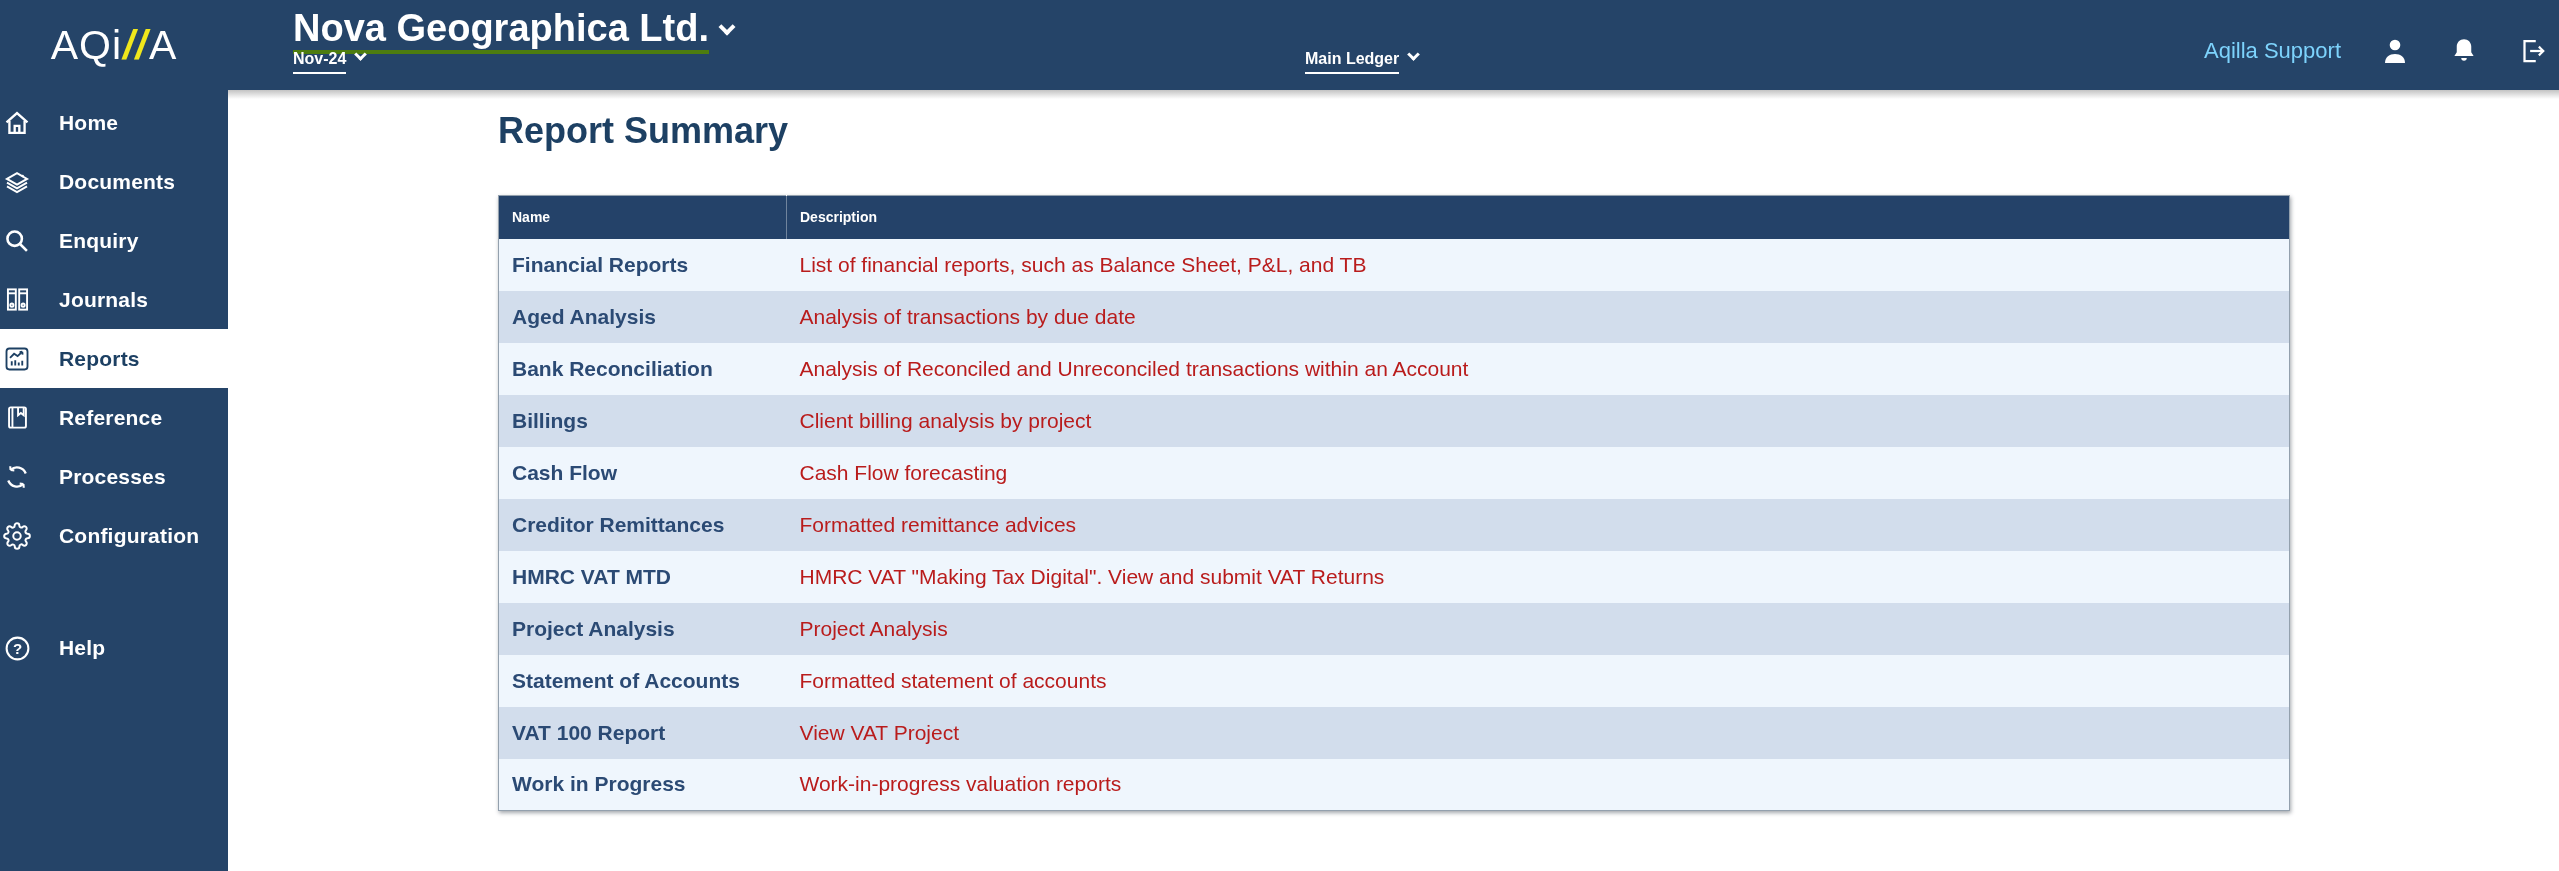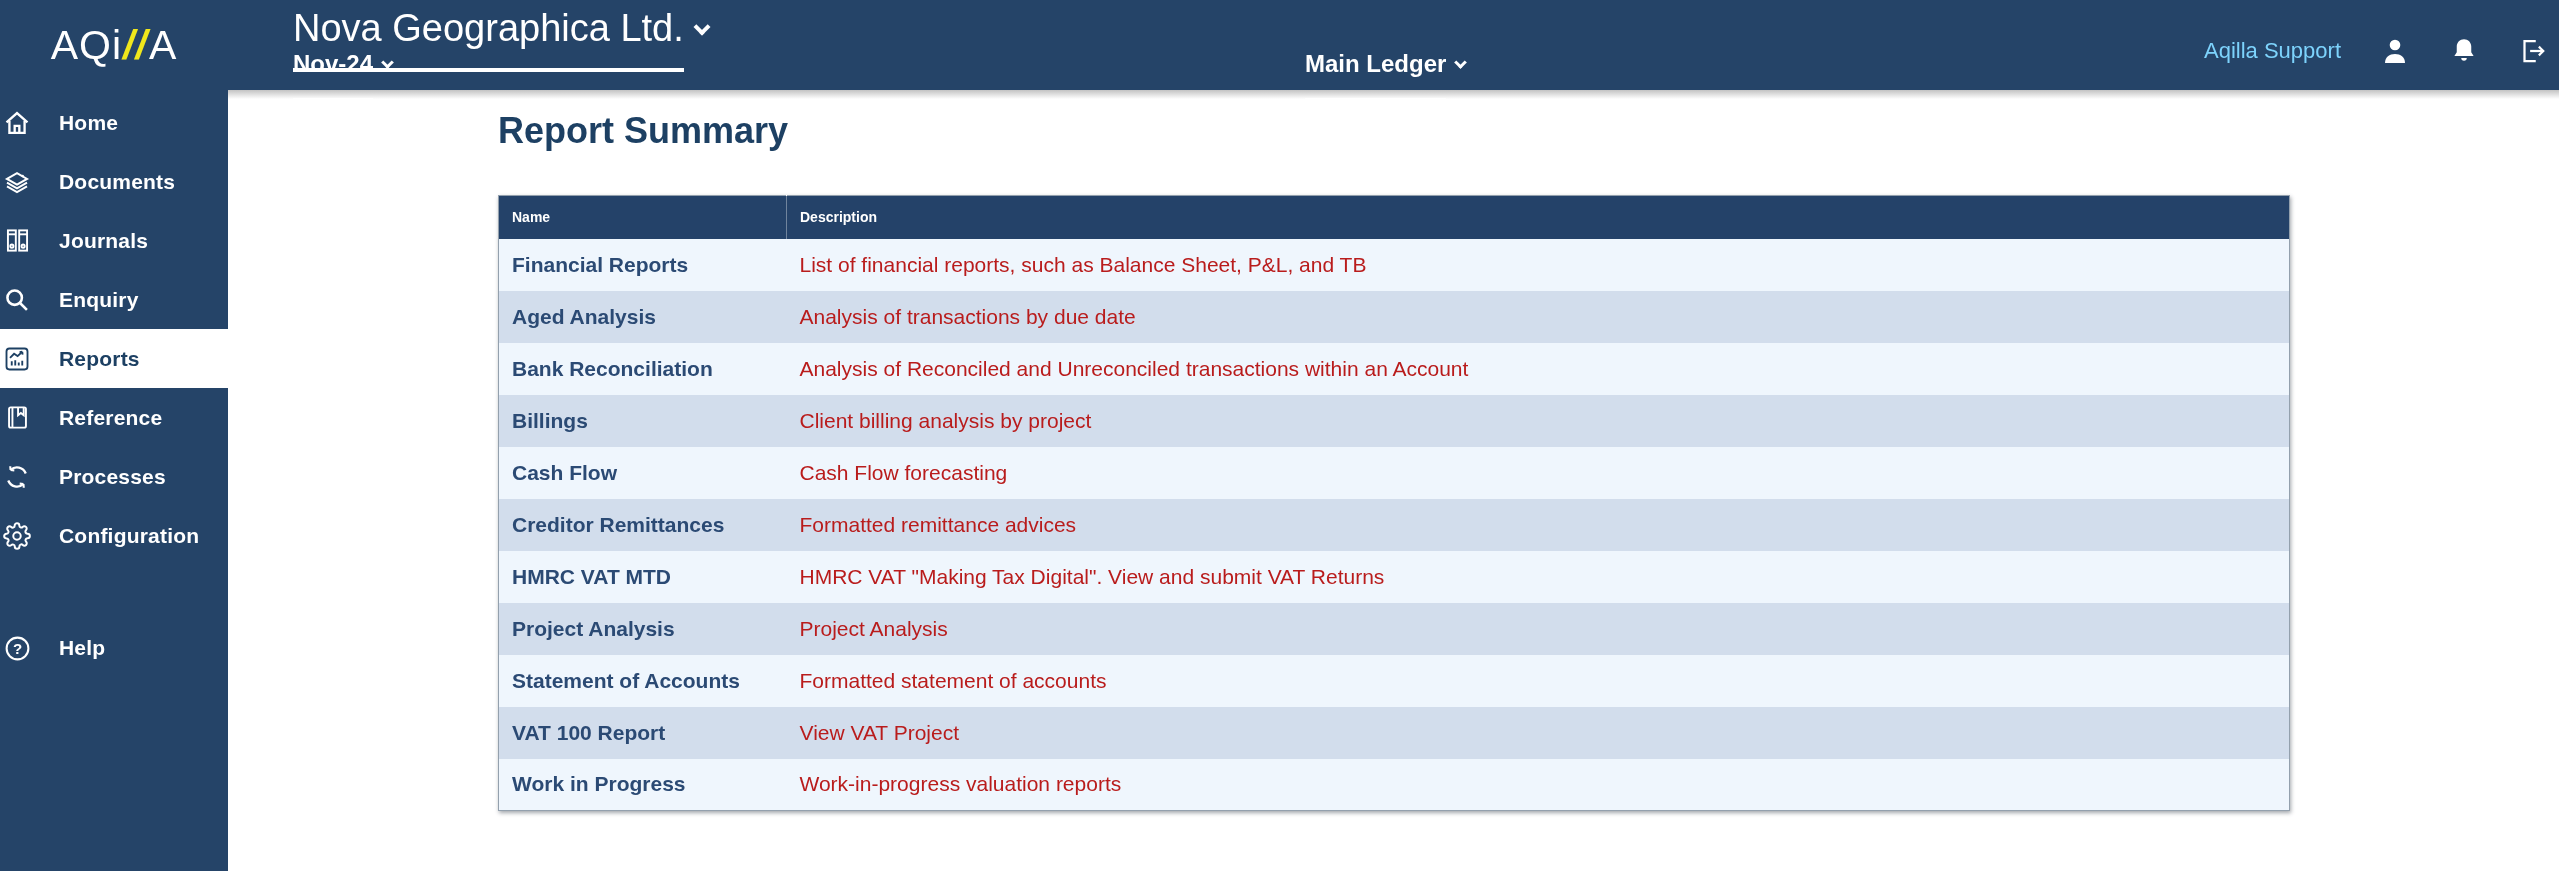--- a/index.html
+++ b/index.html
@@ -9,26 +9,26 @@
 
   
   .topbar { position:absolute; left:0; top:0; width:2559px; height:90px;
             background:#254468; z-index:3; }
   .logo { position:absolute; left:0; top:0; width:228px; height:90px;
           display:flex; align-items:center; justify-content:center;
           color:#fff; font-size:41px; letter-spacing:1px; }
   .logo .slash { color:#f0e71c; font-style:italic; font-weight:bold; padding:0 1px; }
 
   .company { position:absolute; left:293px; top:7px; color:#fff; cursor:pointer; white-space:nowrap; }
-  .company .txt { display:inline-block; font-size:38px; font-weight:normal;
-                  border-bottom:4px solid #ffffff; padding-bottom:18px; }
+  .company .txt { display:inline-block; font-size:38px; font-weight:bold;
+                  border-bottom:4px solid #4d7c0f; padding-bottom:0; }
   .period { position:absolute; left:293px; top:50px; color:#fff; cursor:pointer; white-space:nowrap; }
   .ledger { position:absolute; left:1305px; top:50px; color:#fff; cursor:pointer; white-space:nowrap; }
-  .small-link { display:inline-block; font-size:24px; font-weight:bold;
-                border-bottom:2px solid #fff; padding-bottom:20px; }
+  .small-link { display:inline-block; font-size:16px; font-weight:bold;
+                border-bottom:2px solid #fff; padding-bottom:4px; }
   .chev { display:inline-block; width:12px; height:12px;
           border-right:4px solid #fff; border-bottom:4px solid #fff;
           transform:rotate(45deg); margin-left:12px; vertical-align:8px; }
   .chev.sm { width:9px; height:9px; border-width:3px; vertical-align:5px; margin-left:10px; }
 
   .userarea { position:absolute; right:12px; top:0; height:46px;
               display:flex; align-items:center; gap:38px; color:#7dd3fc;margin-top:28px; }
   .username { font-size:22px; }
   .tb-icon { display:flex; align-items:center; cursor:pointer; }
 
@@ -132,42 +132,42 @@
             <path d="M4 12.5 L12 17 L20 12.5"></path>
             <path d="M4 15.5 L12 20 L20 15.5"></path>
             <circle cx="16.5" cy="7.2" r="1" fill="currentColor" stroke="none"></circle>
           </svg>
         </span>
         <span class="lbl">Documents</span>
       </div>
 
       <div class="nav-item">
         <span class="ic">
+          <svg width="28" height="28" viewBox="0 0 24 24" fill="none" stroke-width="2.2">
+            <circle cx="10" cy="10" r="6.2"></circle>
+            <path d="M14.8 14.8 L20.5 20.5"></path>
+          </svg>
+        </span>
+        <span class="lbl">Enquiry</span>
+      </div>
+
+      <div class="nav-item">
+        <span class="ic">
           <svg width="27" height="27" viewBox="0 0 24 24" fill="none" stroke-width="1.7">
             <rect x="3.5" y="3" width="7" height="18"></rect>
             <path d="M3.5 6.5 H10.5"></path>
             <circle cx="7" cy="17" r="1.4"></circle>
             <rect x="13.5" y="3" width="7" height="18"></rect>
             <path d="M13.5 6.5 H20.5"></path>
             <circle cx="17" cy="17" r="1.4"></circle>
           </svg>
         </span>
         <span class="lbl">Journals</span>
       </div>
 
-      <div class="nav-item">
-        <span class="ic">
-          <svg width="28" height="28" viewBox="0 0 24 24" fill="none" stroke-width="2.2">
-            <circle cx="10" cy="10" r="6.2"></circle>
-            <path d="M14.8 14.8 L20.5 20.5"></path>
-          </svg>
-        </span>
-        <span class="lbl">Enquiry</span>
-      </div>
-
       <div class="nav-item active">
         <span class="ic">
           <svg width="28" height="28" viewBox="0 0 24 24" fill="none" stroke-width="1.6">
             <rect x="3" y="3" width="18" height="18" rx="2.5"></rect>
             <path d="M6 11 L9.5 7.5 L12.5 9.5 L16.5 5.8"></path>
             <path d="M16.5 5.8 L16.8 8.2 M16.5 5.8 L14.2 6.1"></path>
             <path d="M7.5 14 V17.5 M10.5 13 V17.5 M13.5 15 V17.5 M16.5 13.5 V17.5"></path>
           </svg>
         </span>
         <span class="lbl">Reports</span>

